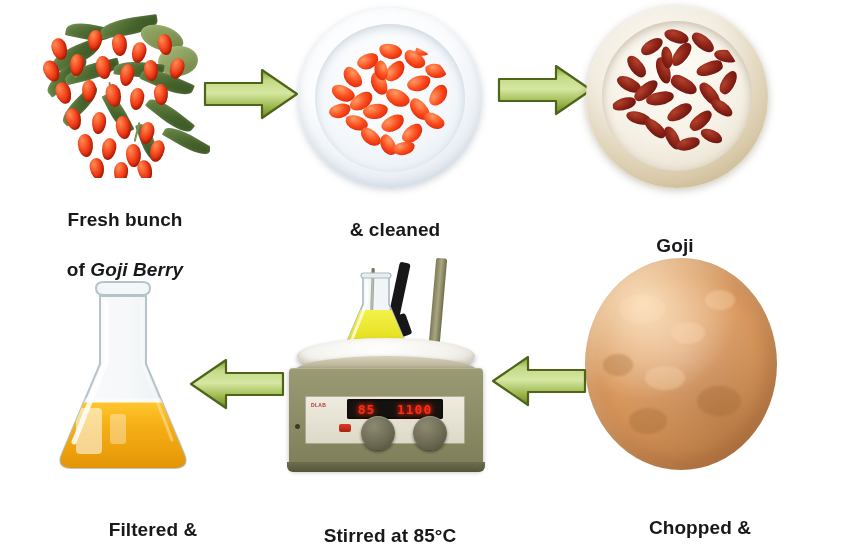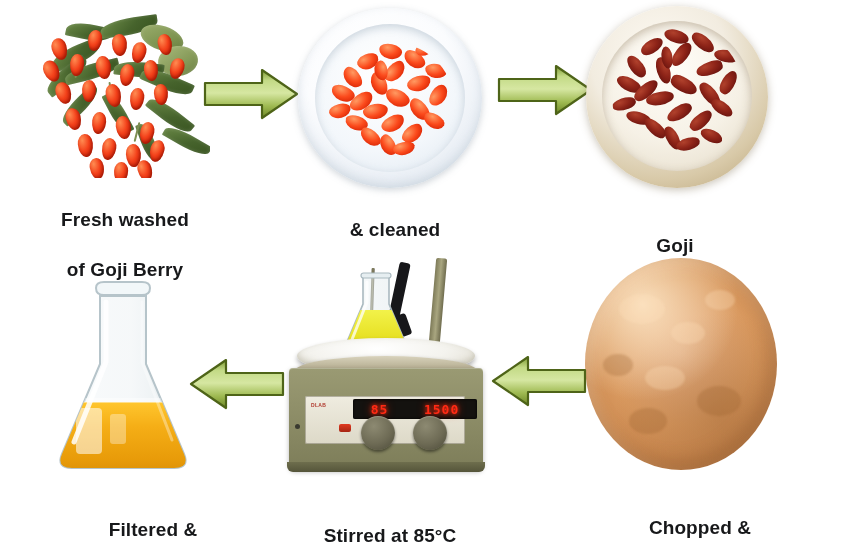--- a/index.html
+++ b/index.html
@@ -18,21 +18,21 @@
   .caption{
     position:absolute;
     text-align:center;
     font-weight:bold;
     color:#17181a;
     font-size:19px;
     line-height:1.32;
     letter-spacing:.1px;
     white-space:pre-line;
   }
-  .caption .it{text-align:center;}
+  .caption .it{font-style:italic;text-align:center;}
 
   
   .arrow{position:absolute;}
   .arrow svg{display:block;}
 
   
   .bunch{overflow:hidden;}
   .bunch .leaf,.bunch .berry{position:absolute;}
   .bunch .leaf{
     border-radius:60% 5% 60% 5%;
@@ -182,21 +182,21 @@
       <div class="berry" style="left:38px;top:122px;width:15px;height:23px;transform:rotate(-6deg);"></div>
       <div class="berry" style="left:62px;top:126px;width:14px;height:22px;transform:rotate(10deg);"></div>
       <div class="berry" style="left:86px;top:132px;width:15px;height:23px;transform:rotate(-4deg);"></div>
       <div class="berry" style="left:110px;top:128px;width:14px;height:22px;transform:rotate(14deg);"></div>
       <div class="berry" style="left:50px;top:146px;width:14px;height:21px;transform:rotate(-10deg);"></div>
       <div class="berry" style="left:74px;top:150px;width:14px;height:21px;transform:rotate(4deg);"></div>
       <div class="berry" style="left:98px;top:148px;width:14px;height:21px;transform:rotate(-16deg);"></div>
     </div>
 
     <div class="caption" style="left:10px;top:182px;width:230px;">
-      <div>Fresh washed</div>
+      <div>Fresh bunch</div>
       <div><span>of </span><span class="it">Goji Berry</span></div>
     </div>
   </div>
 
   <div class="arrow" style="left:202px;top:66px;">
     <svg width="98" height="56" viewBox="0 0 98 56">
       <defs>
         <linearGradient id="agR1" x1="0" y1="0" x2="0" y2="1">
           <stop offset="0%" stop-color="#7f9c34"></stop>
           <stop offset="22%" stop-color="#c3da86"></stop>
@@ -367,23 +367,23 @@
           <path d="M34 12 L34 32 L18 72" stroke="rgba(255,255,255,.75)" stroke-width="3" fill="none" stroke-linecap="round"></path>
         </svg>
       </div>
 
       <div class="splate" style="left:12px;top:82px;width:178px;height:36px;"></div>
       <div class="sring" style="left:10px;top:100px;width:182px;height:30px;"></div>
       <div class="sbody" style="left:4px;top:112px;width:194px;height:102px;"></div>
 
       <div class="panel" style="left:20px;top:140px;width:160px;height:48px;"></div>
       <div class="brand" style="left:26px;top:146px;">DLAB</div>
-      <div class="lcd" style="left:68px;top:143px;width:124px;height:20px;">
+      <div class="lcd" style="left:62px;top:143px;width:96px;height:20px;">
         <span>85</span>
-        <span>1500</span>
+        <span>1100</span>
       </div>
       <div class="redbtn" style="left:54px;top:168px;width:12px;height:8px;"></div>
       <div class="knob" style="left:76px;top:160px;width:34px;height:34px;"></div>
       <div class="knob" style="left:128px;top:160px;width:34px;height:34px;"></div>
       <div style="position:absolute;left:10px;top:168px;width:5px;height:5px;border-radius:50%;background:#3a3a30;"></div>
       <div style="position:absolute;left:2px;top:206px;width:198px;height:10px;border-radius:0 0 6px 6px;background:linear-gradient(180deg,#6e6e4d,#55553a);"></div>
     </div>
 
     <div class="caption" style="left:280px;top:498px;width:220px;">
       <div>Stirred at 85°C</div>

